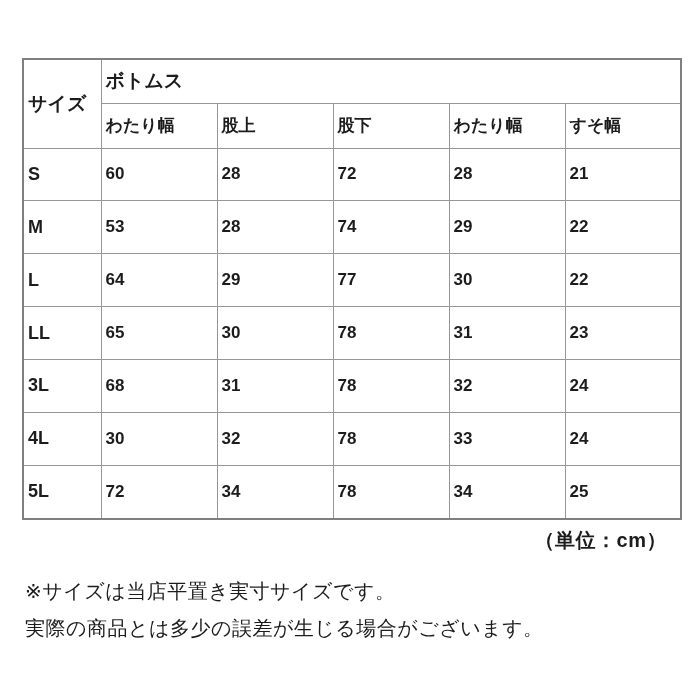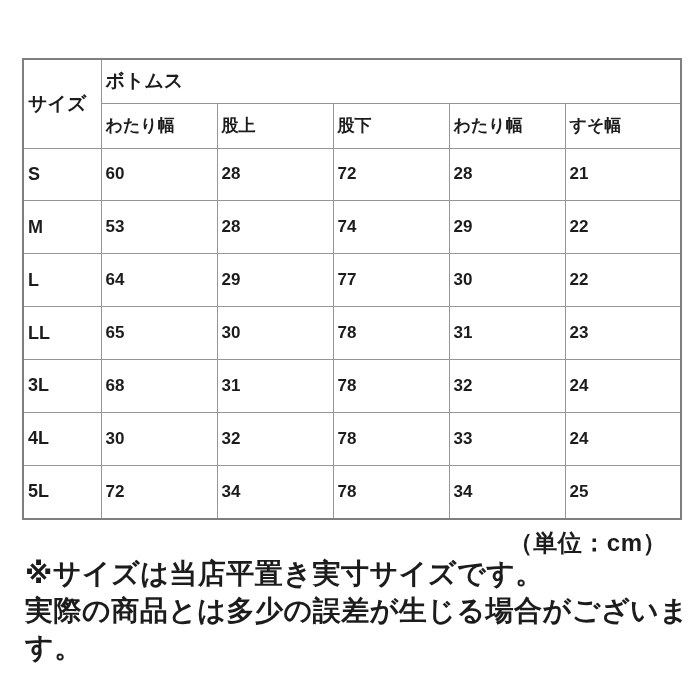--- a/index.html
+++ b/index.html
@@ -36,29 +36,29 @@
   }
   .size-table thead tr.group-row th { height: 44px; font-size: 19px; }
   .size-table thead tr.cols-row th { height: 45px; font-size: 17px; }
   .size-table th.corner { font-size: 18px; }
   .size-table tbody th { font-size: 18px; }
   .size-table tbody td { font-size: 17px; }
 
   .unit-label {
     position: absolute;
     top: 527px; right: 33px;
-    font-size: 24px;
+    font-size: 20px;
     font-weight: 700;
     letter-spacing: 0.5px;
   }
   .notes {
     position: absolute;
-    left: 25px; top: 555px;
-    font-size: 28px;
-    font-weight: 700;
+    left: 25px; top: 573px;
+    font-size: 20px;
+    font-weight: 400;
     line-height: 37px;
     letter-spacing: 0.5px;
   }
 </style>
 </head>
 <body>
 
 <div class="canvas">
 
   <table class="size-table">

